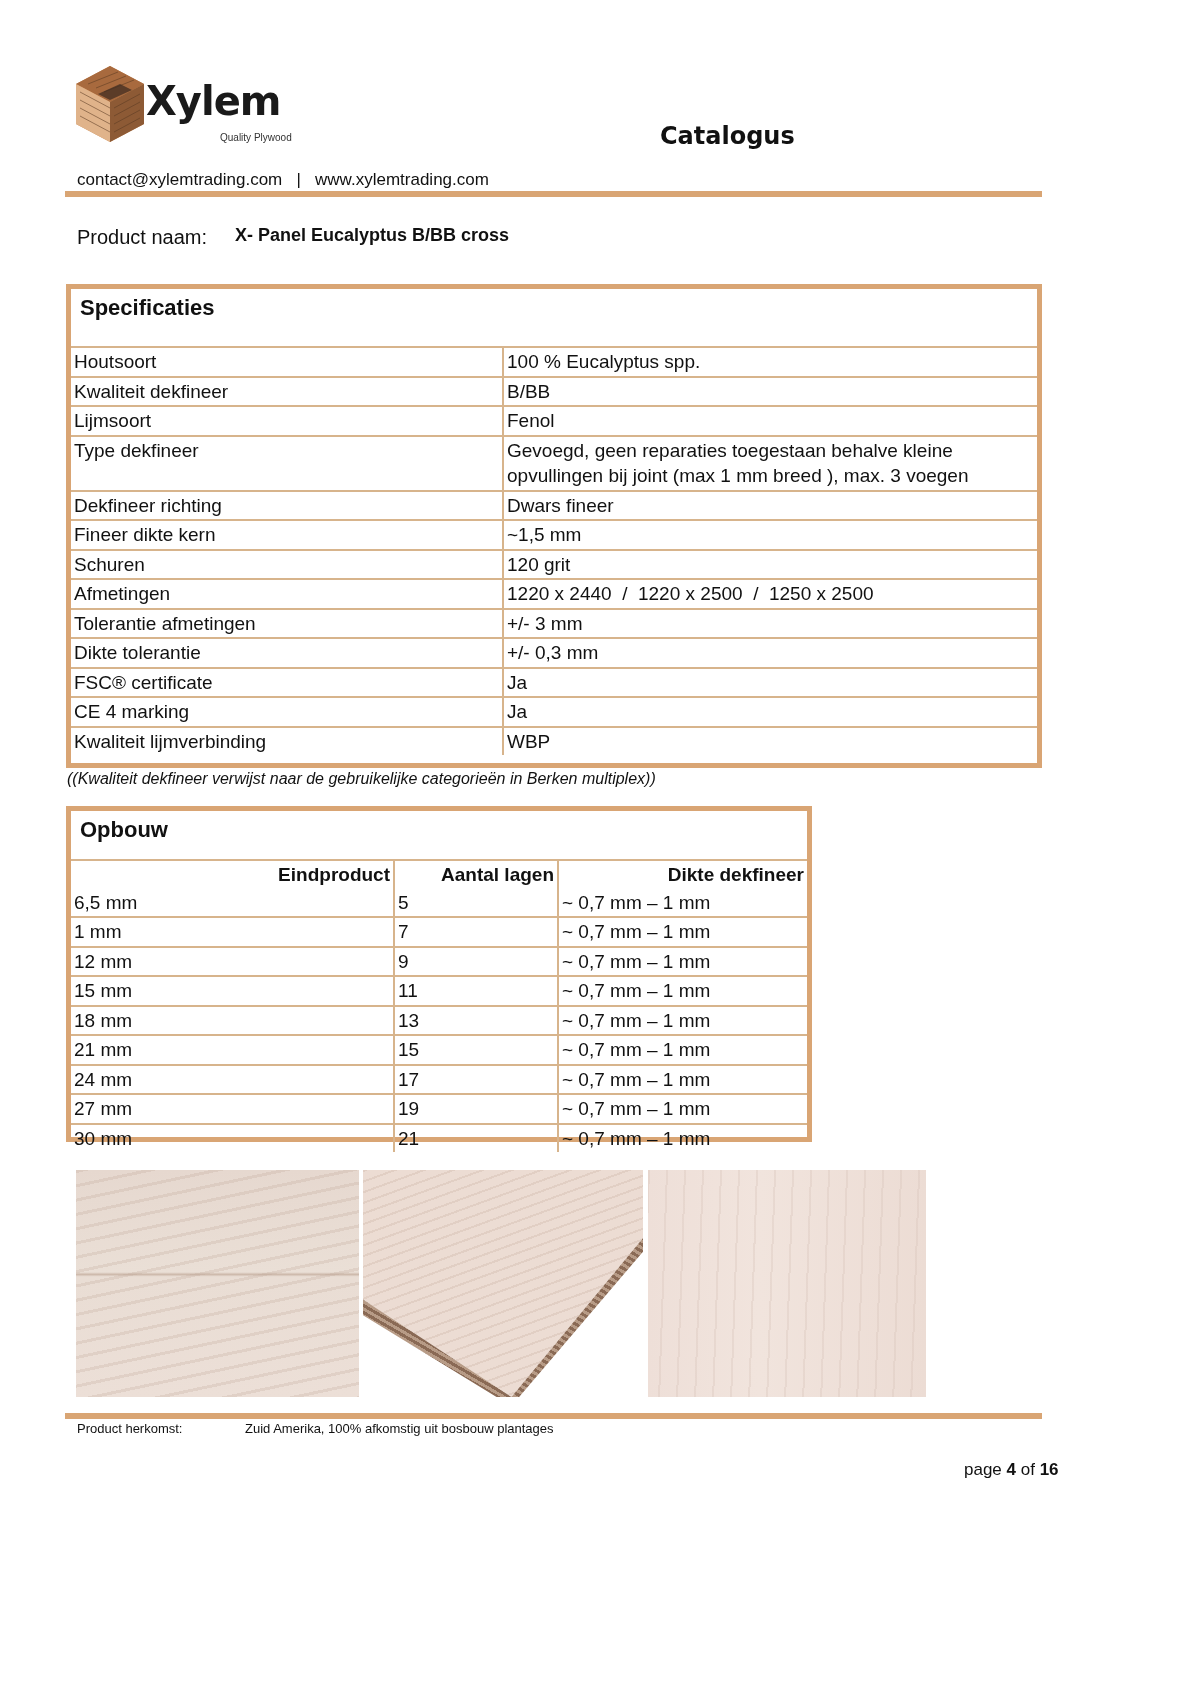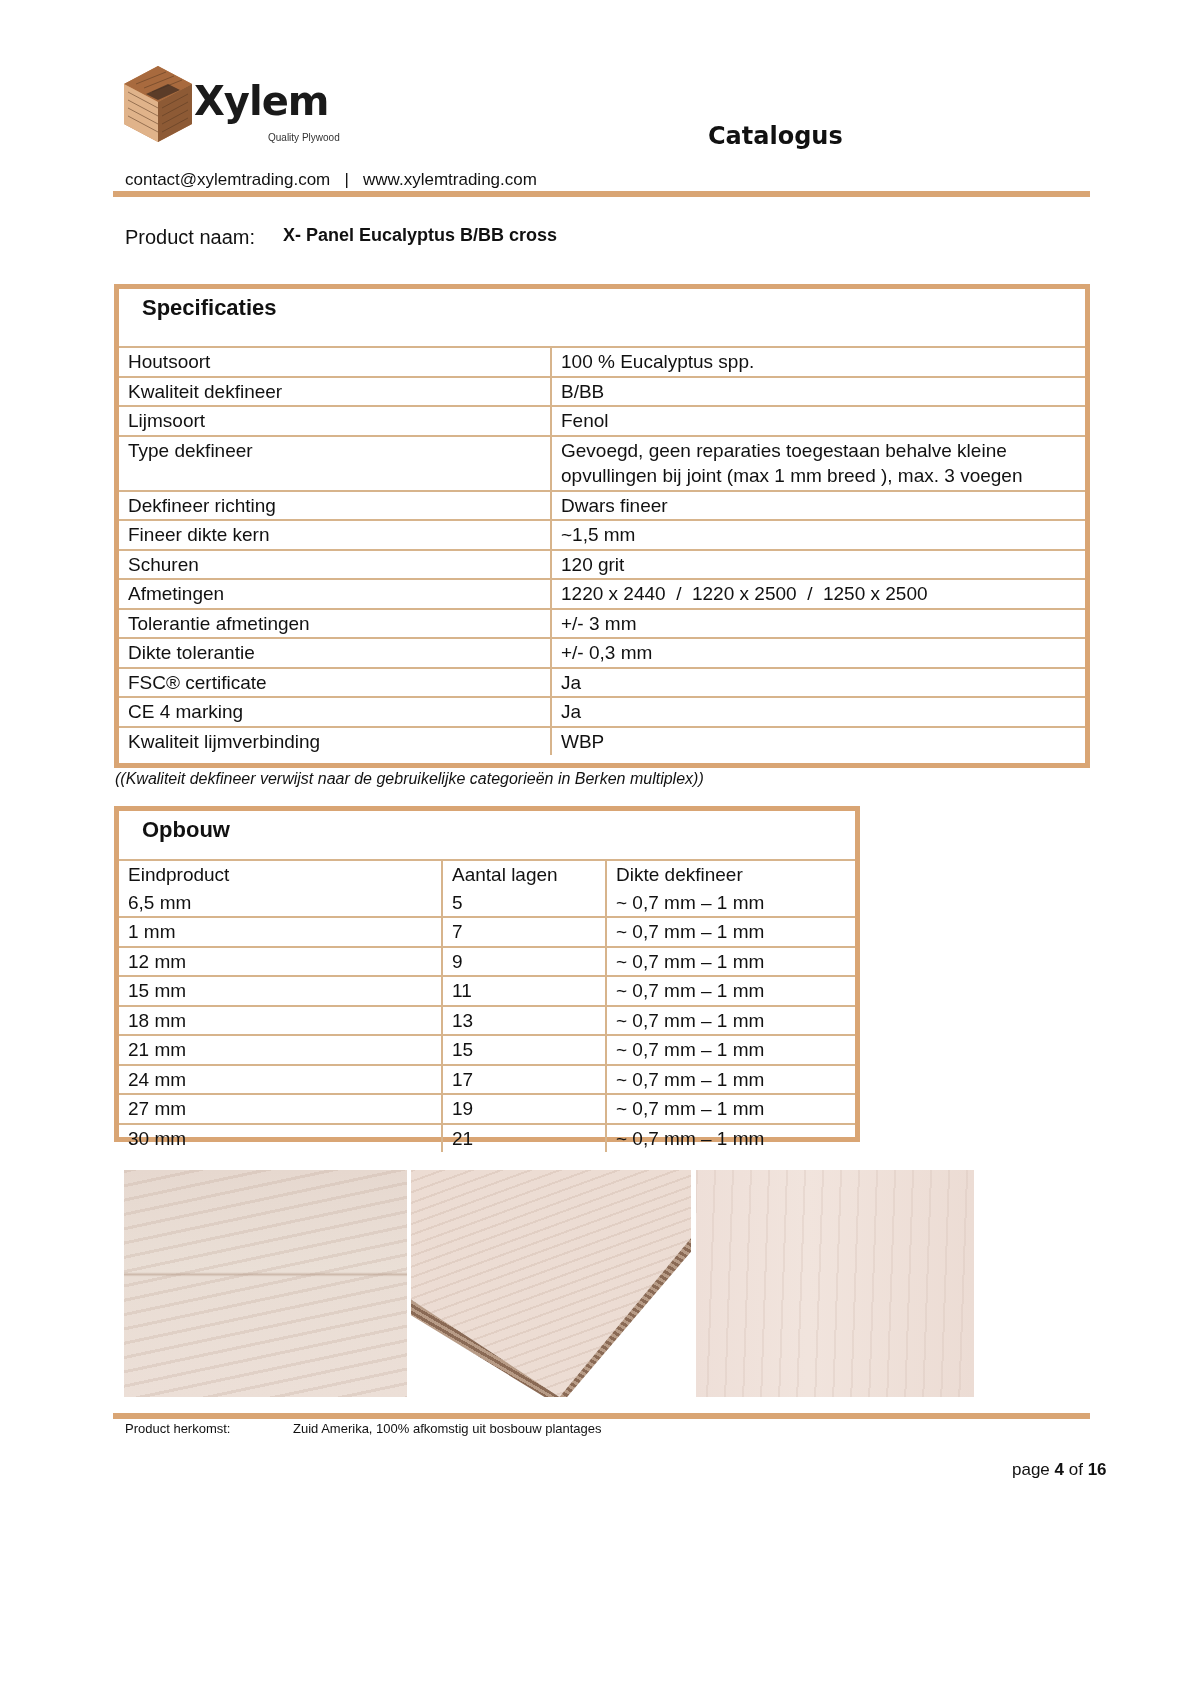--- a/index.html
+++ b/index.html
@@ -1,55 +1,55 @@
 <!DOCTYPE html>
 <html><head>
 <meta charset="utf-8">
 <style>
   * { box-sizing: border-box; margin: 0; padding: 0; }
   html, body { width: 1190px; height: 1684px; background: #ffffff; }
   body { position: relative; font-family: "Liberation Sans", "DejaVu Sans", sans-serif; color: #111; overflow: hidden; }
 
-  .abs { position: absolute; margin-left: 48px; }
+  .abs { position: absolute; }
 
   
   .logo { left: 74px; top: 64px; width: 230px; height: 84px; }
   .logo-mark { position: absolute; left: 0; top: 0; width: 72px; height: 80px; }
   .logo-word { position: absolute; left: 72px; top: 14px; font-family: "DejaVu Sans", sans-serif; font-weight: bold; font-size: 40px; letter-spacing: -1px; color: #1a1a1a; }
   .logo-tag { position: absolute; left: 146px; top: 68px; font-size: 10px; color: #333; }
 
   .catalogus { left: 660px; top: 122px; font-size: 24px; font-weight: bold; color: #111; font-family: "DejaVu Sans", sans-serif; }
 
   .contact { left: 77px; top: 170px; font-size: 17px; color: #111; white-space: pre; }
   .rule { background: #d9a574; height: 6px; }
   .rule-top { left: 65px; top: 191px; width: 977px; }
   .rule-bottom { left: 65px; top: 1413px; width: 977px; }
 
   .product-label { left: 77px; top: 226px; font-size: 20px; color: #111; }
   .product-name { left: 235px; top: 225px; font-size: 18px; font-weight: bold; color: #111; }
 
   
   .box { border: 5px solid #d9a574; background: #fff; }
-  .box-title { font-size: 22px; font-weight: bold; padding: 6px 23px; height: 59px; border-bottom: 2px solid #d7b48c; }
+  .box-title { font-size: 22px; font-weight: bold; padding: 6px 9px; height: 59px; border-bottom: 2px solid #d7b48c; }
   table { border-collapse: collapse; width: 100%; }
-  td { border-top: 2px solid #d7b48c; font-size: 19px; padding: 1px 9px; vertical-align: top; line-height: 25.5px; color: #111; }
+  td { border-top: 2px solid #d7b48c; font-size: 19px; padding: 1px 3px; vertical-align: top; line-height: 25.5px; color: #111; }
   tr:first-child td { border-top: none; }
   td + td { border-left: 2px solid #d7b48c; }
 
   .spec { left: 66px; top: 284px; width: 976px; height: 484px; }
   .spec td.k { width: 432px; }
   .spec td.v { line-height: 25.5px; }
 
   .footnote { left: 67px; top: 770px; font-size: 16px; font-style: italic; color: #111; }
 
   .opbouw { left: 66px; top: 806px; width: 746px; height: 336px; }
   .opbouw .box-title { height: 50px; padding-top: 6px; }
   .opbouw td.c1 { width: 323px; }
   .opbouw td.c2 { width: 164px; }
-  .opbouw thead td { font-weight: normal; border-top: none; }
+  .opbouw thead td { font-weight: bold; border-top: none; text-align: right; }
 
   
   .photo { top: 1170px; height: 227px; }
   .p1 { left: 76px; width: 283px; background:
       repeating-linear-gradient(168deg, rgba(190,165,150,0.25) 0 3px, rgba(255,255,255,0) 3px 14px),
       linear-gradient(180deg, #e6d8cf 0%, #eadfd6 45%, #cdb9ab 46%, #e9ddd4 47%, #ecdfd7 100%); }
   .p2 { left: 363px; width: 280px; background: #fff; overflow: hidden; }
   .p2 .board { position: absolute; left: 0; top: 0; width: 280px; height: 227px;
       background: repeating-linear-gradient(160deg, rgba(200,175,160,0.3) 0 2px, rgba(255,255,255,0) 2px 10px), #ecdcd3;
       clip-path: polygon(0 0, 100% 0, 100% 30%, 53% 100%, 0 57%); }

